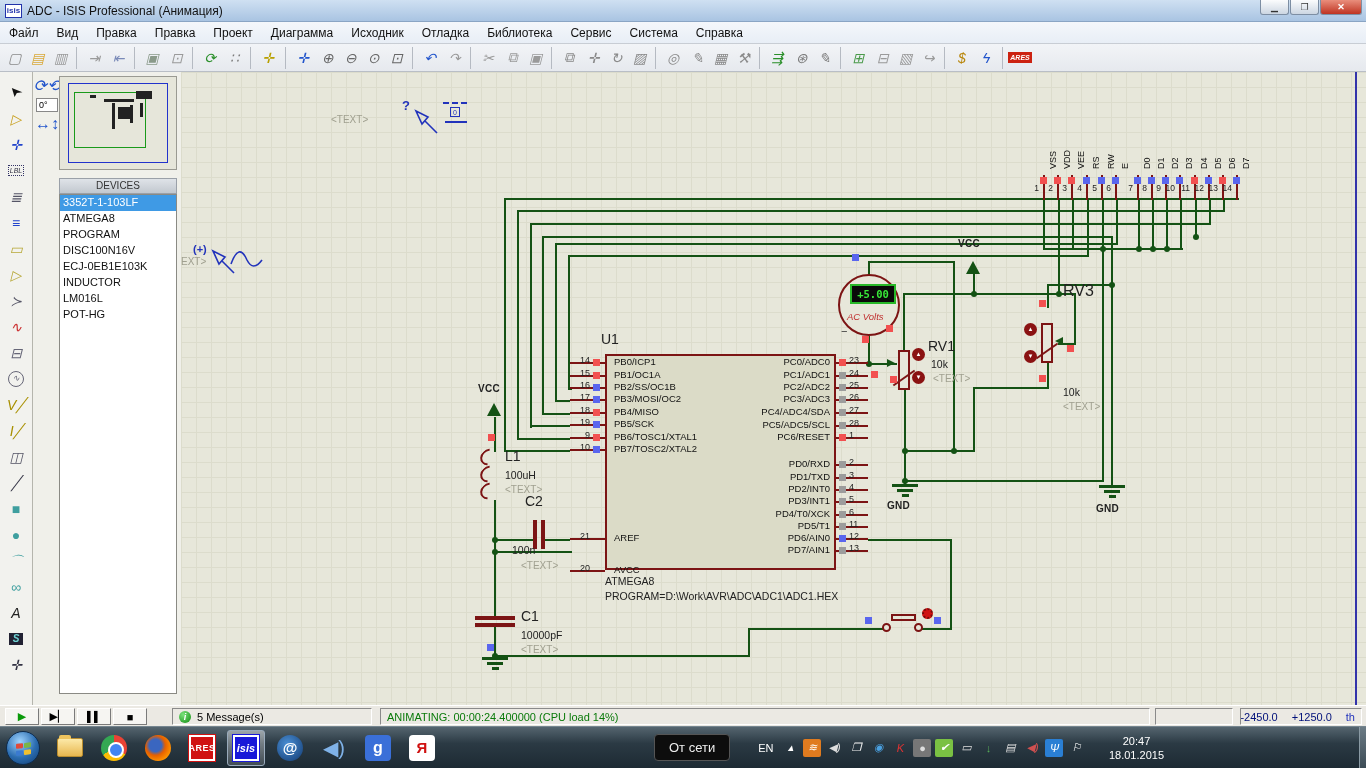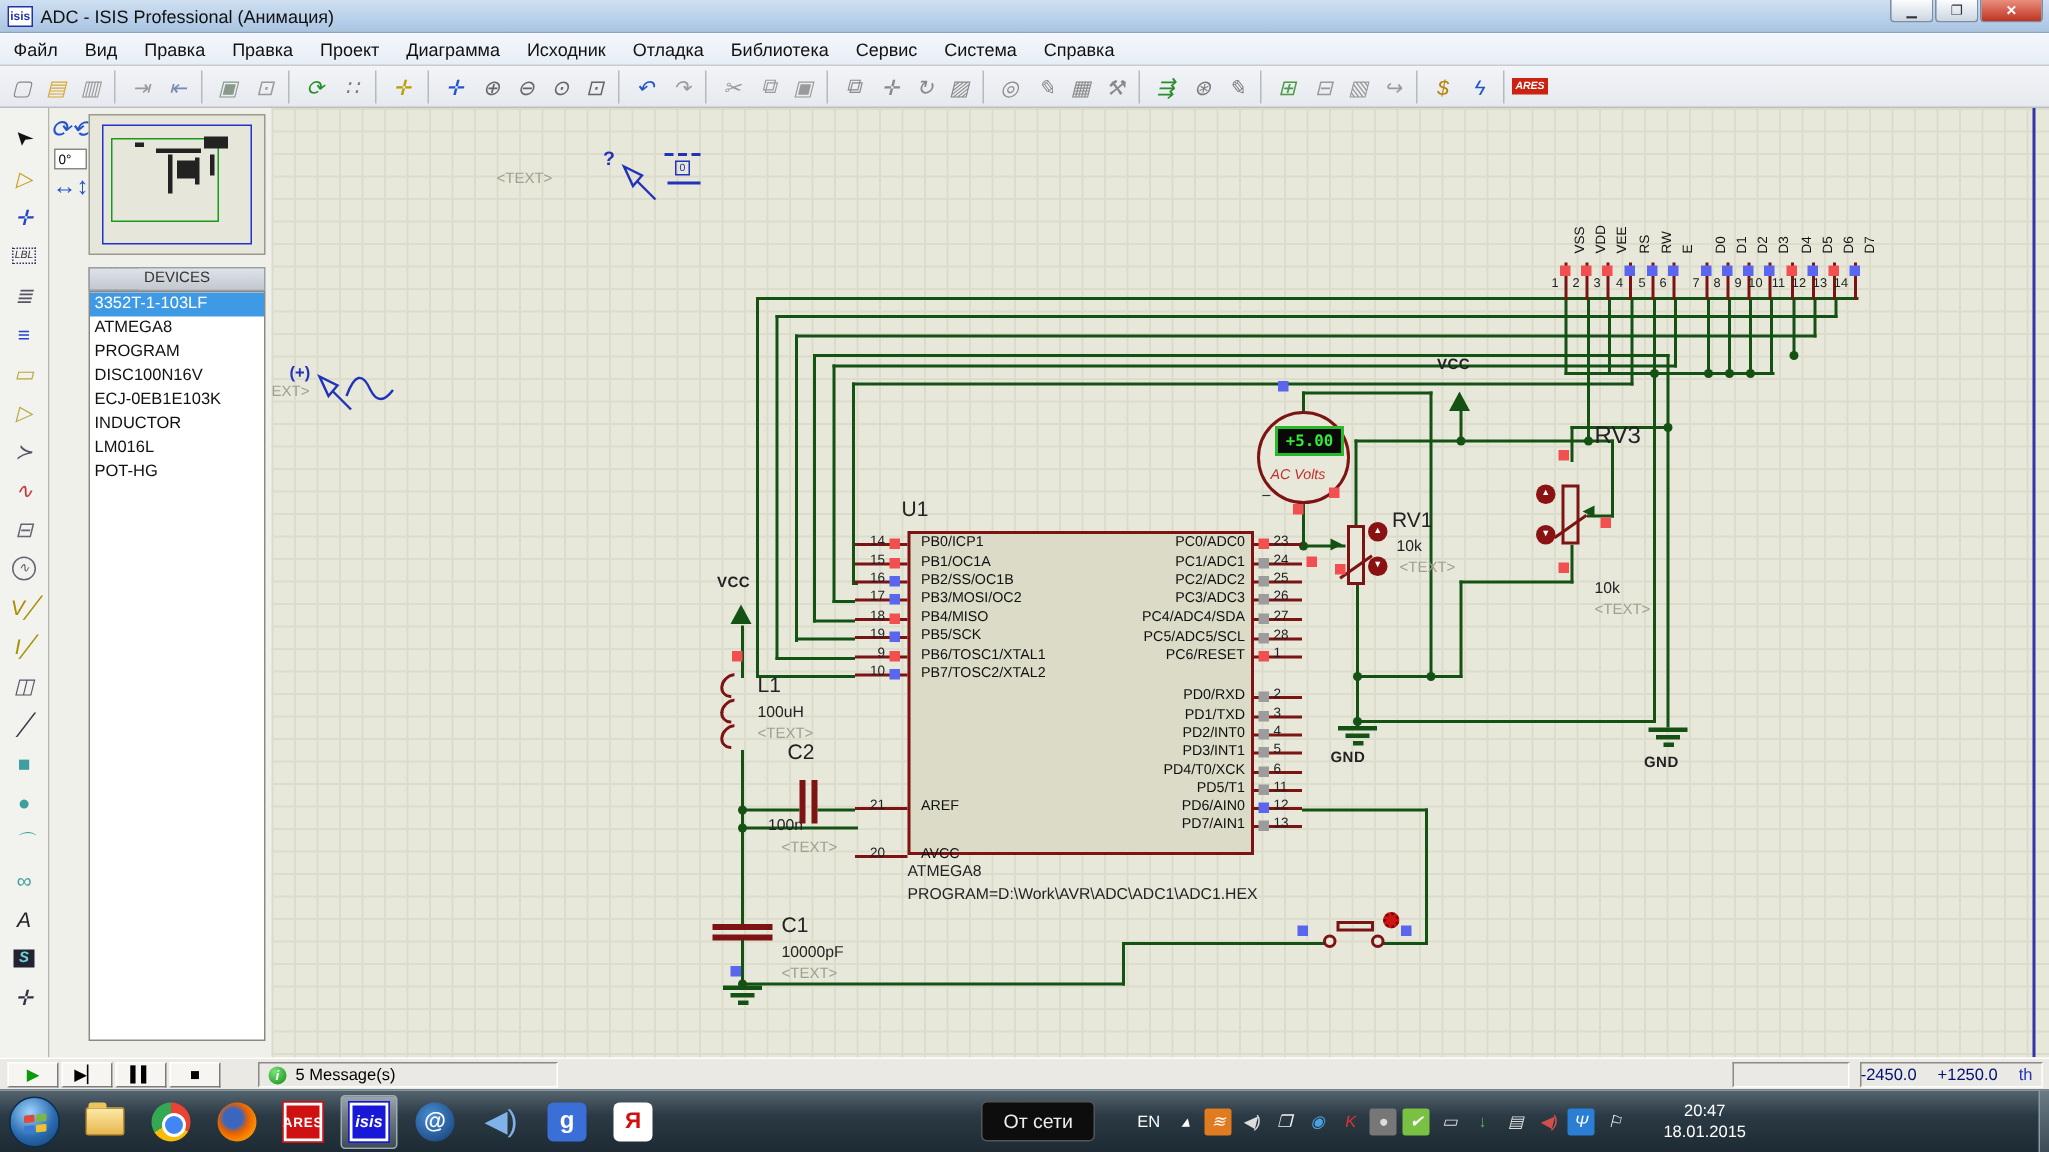--- a/index.html
+++ b/index.html
@@ -878,20 +878,23 @@
   <span class="simbtn" style="left:77px">
         <span style="font-size:10px">▌▌</span>
       </span>
   <span class="simbtn" style="left:113px">
         <span style="font-size:11px">■</span>
       </span>
   <span class="spanel" style="left:172px;width:200px">
     <i id="infoball">i</i>
     <span>5 Message(s)</span>
   </span>
+  <span class="spanel" style="left:380px;width:770px">
+    <span id="animtext">ANIMATING: 00:00:24.400000 (CPU load 14%)</span>
+  </span>
   <span class="spanel" style="left:1155px;width:78px"></span>
   <span class="spanel" style="left:1240px;width:122px">
     <span id="coordtext">
           <span>-2450.0</span>
           <span>+1250.0</span>
           <span class="un">th</span>
         </span>
   </span>
 </div>
 

